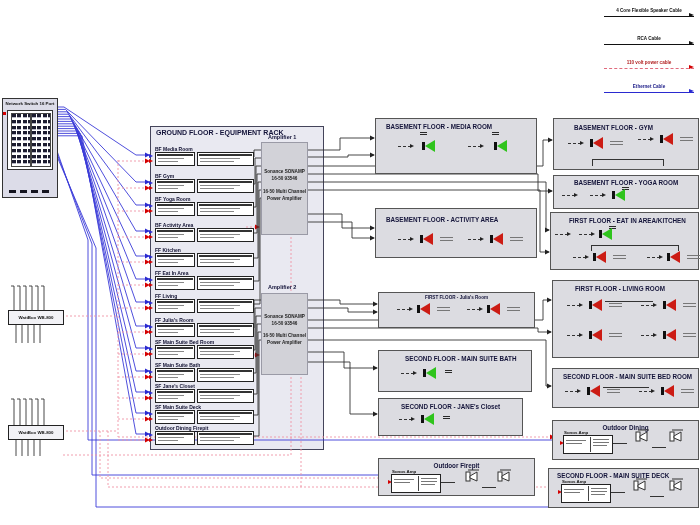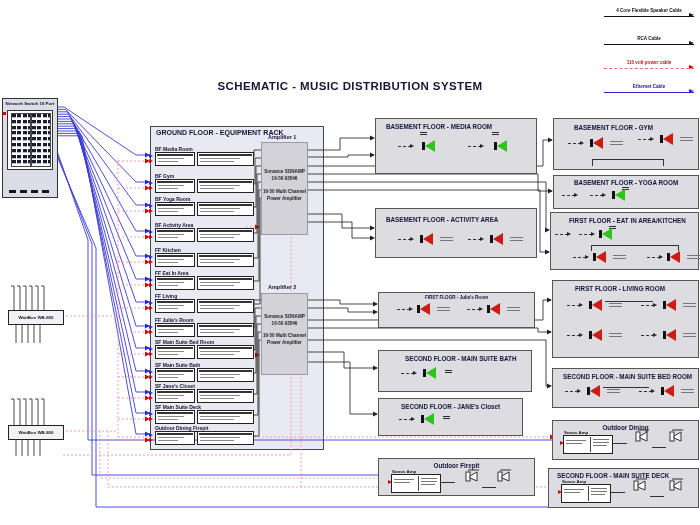--- a/index.html
+++ b/index.html
@@ -176,21 +176,20 @@
         <path d="M22 438 L22 456" fill="none" stroke="#333333" stroke-width="0.9"></path>
         <path d="M28 323 L28 343" fill="none" stroke="#333333" stroke-width="0.9"></path>
         <path d="M28 438 L28 456" fill="none" stroke="#333333" stroke-width="0.9"></path>
         <path d="M34 323 L34 343" fill="none" stroke="#333333" stroke-width="0.9"></path>
         <path d="M34 438 L34 456" fill="none" stroke="#333333" stroke-width="0.9"></path>
         <path d="M40 323 L40 343" fill="none" stroke="#333333" stroke-width="0.9"></path>
         <path d="M40 438 L40 456" fill="none" stroke="#333333" stroke-width="0.9"></path>
       </g>
   </svg>
 
-  <div id="title" class="abs">SCHEMATIC - MUSIC DISTRIBUTION SYSTEM</div>
 
   <div class="leg-item" style="top:8px;">
     <div class="leg-label">4 Core Flexible Speaker Cable</div>
     <div class="leg-line"></div>
   </div>
   <div class="leg-item" style="top:36px;">
     <div class="leg-label">RCA Cable</div>
     <div class="leg-line"></div>
   </div>
   <div class="leg-item" style="top:60px;">

